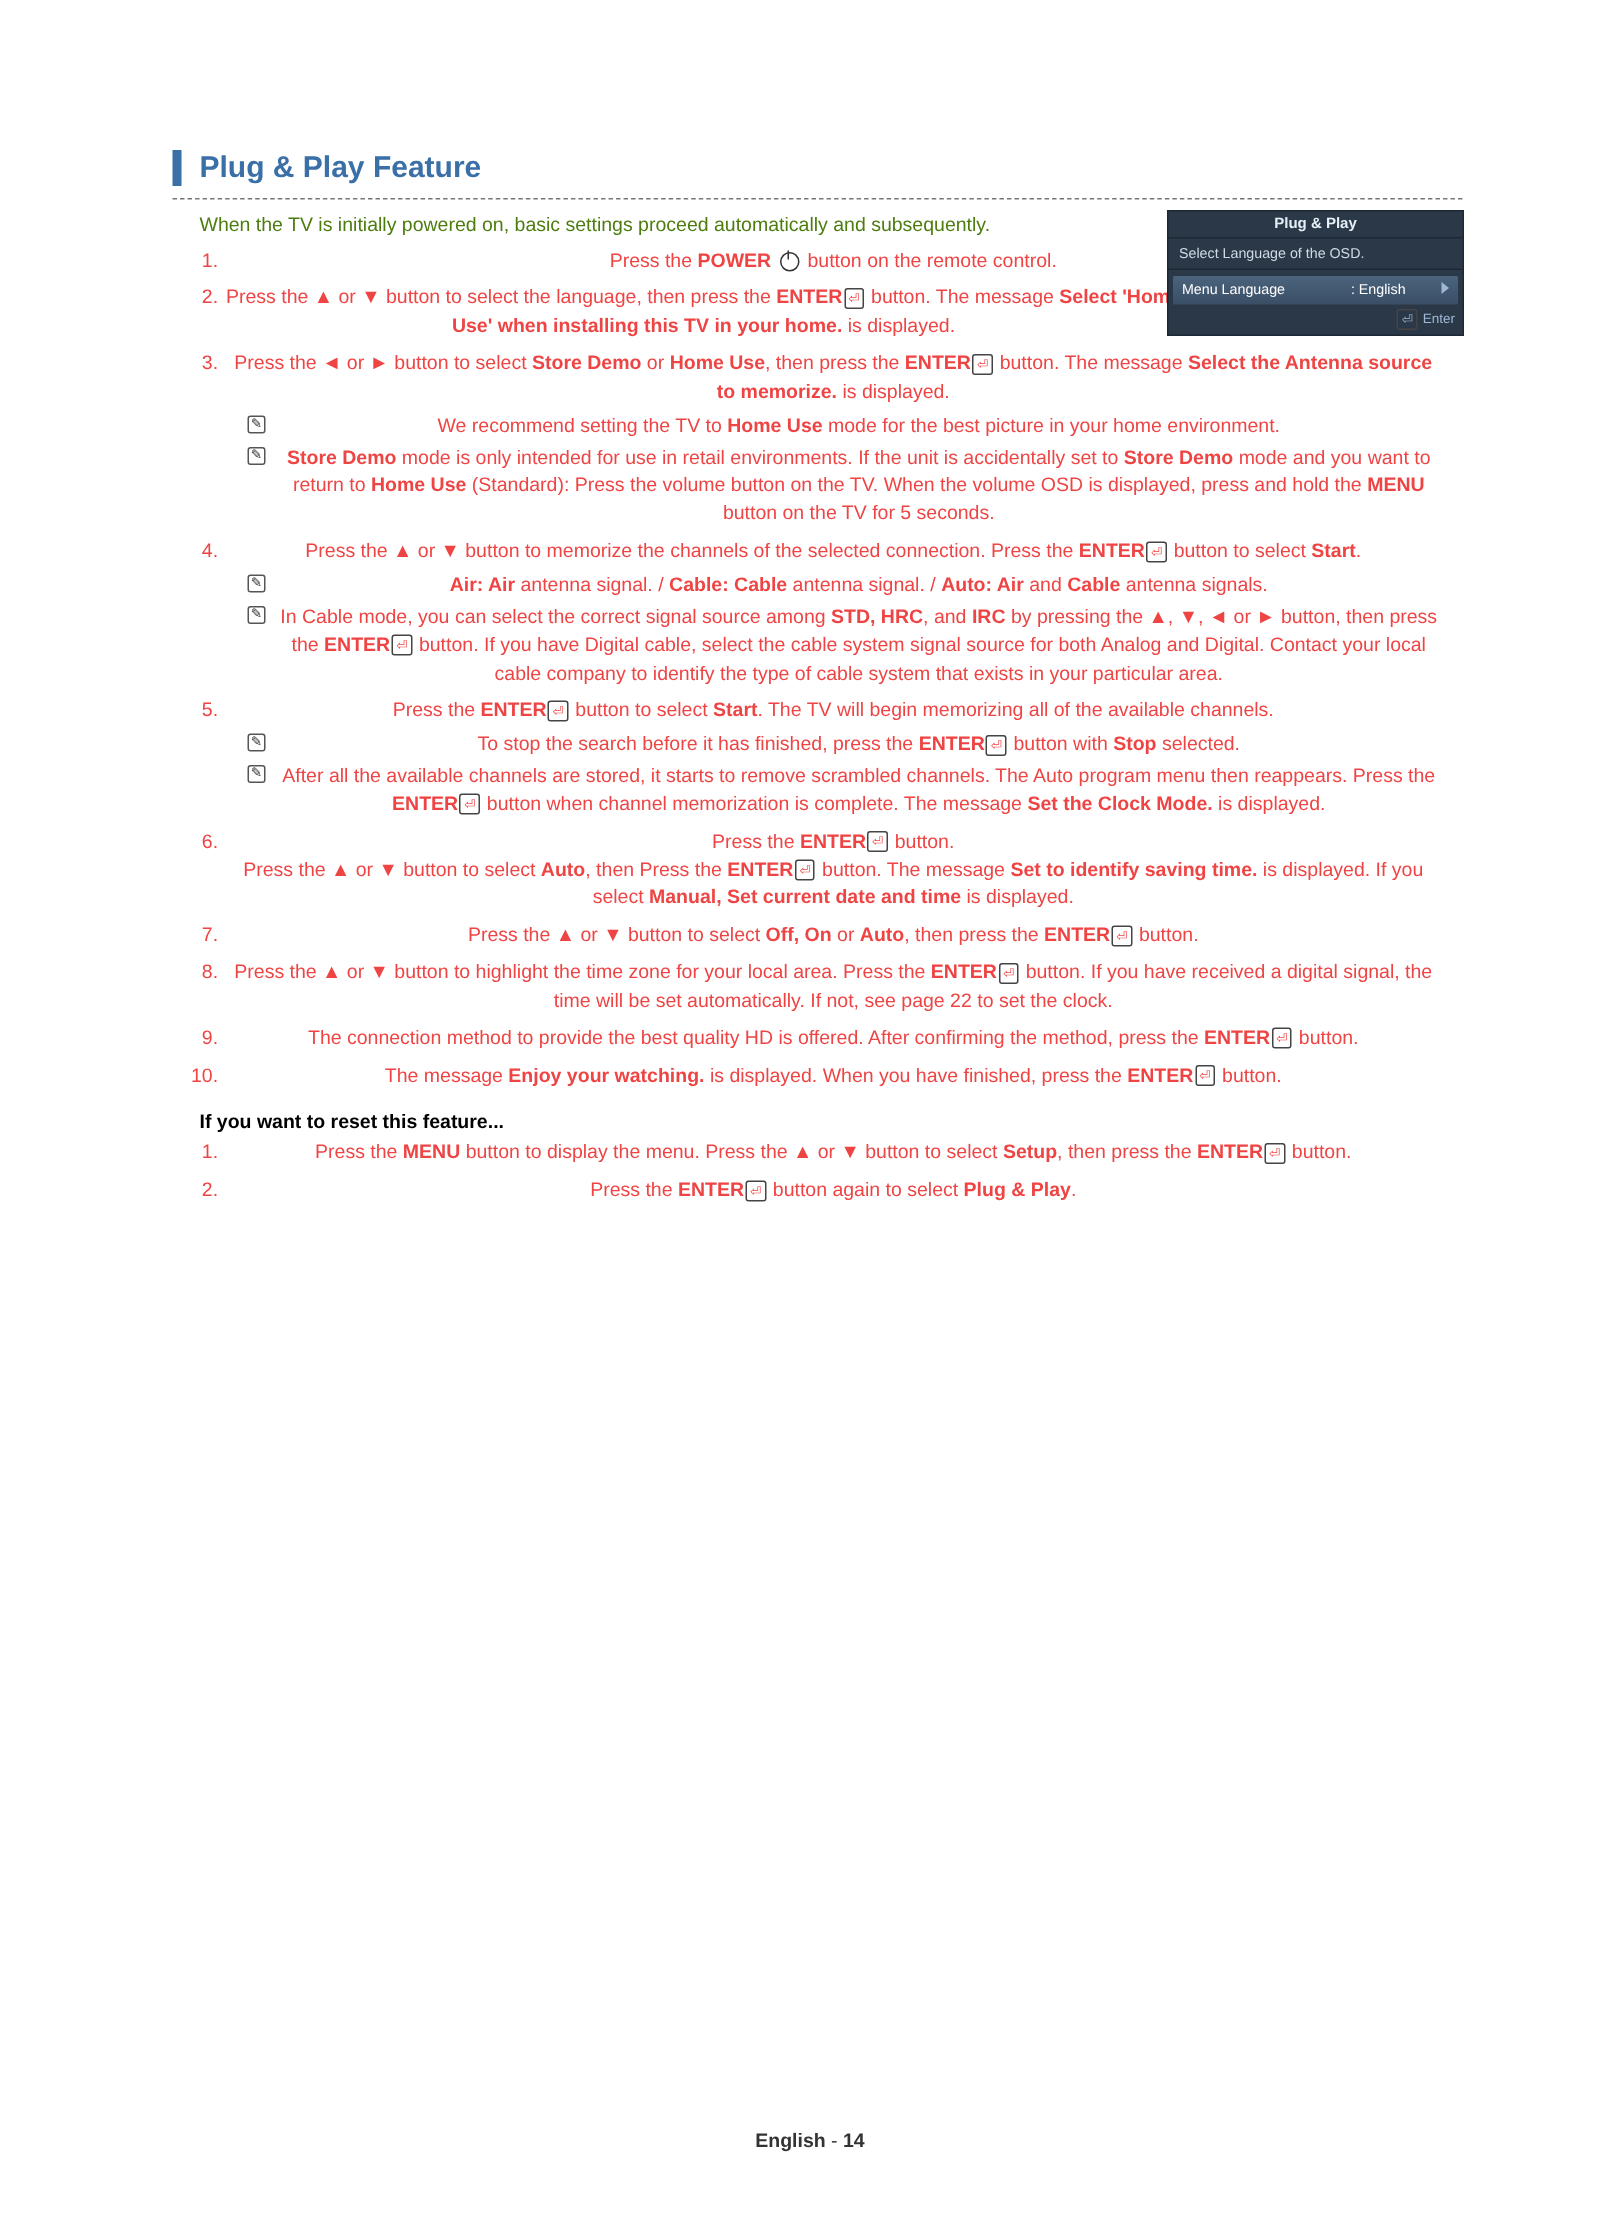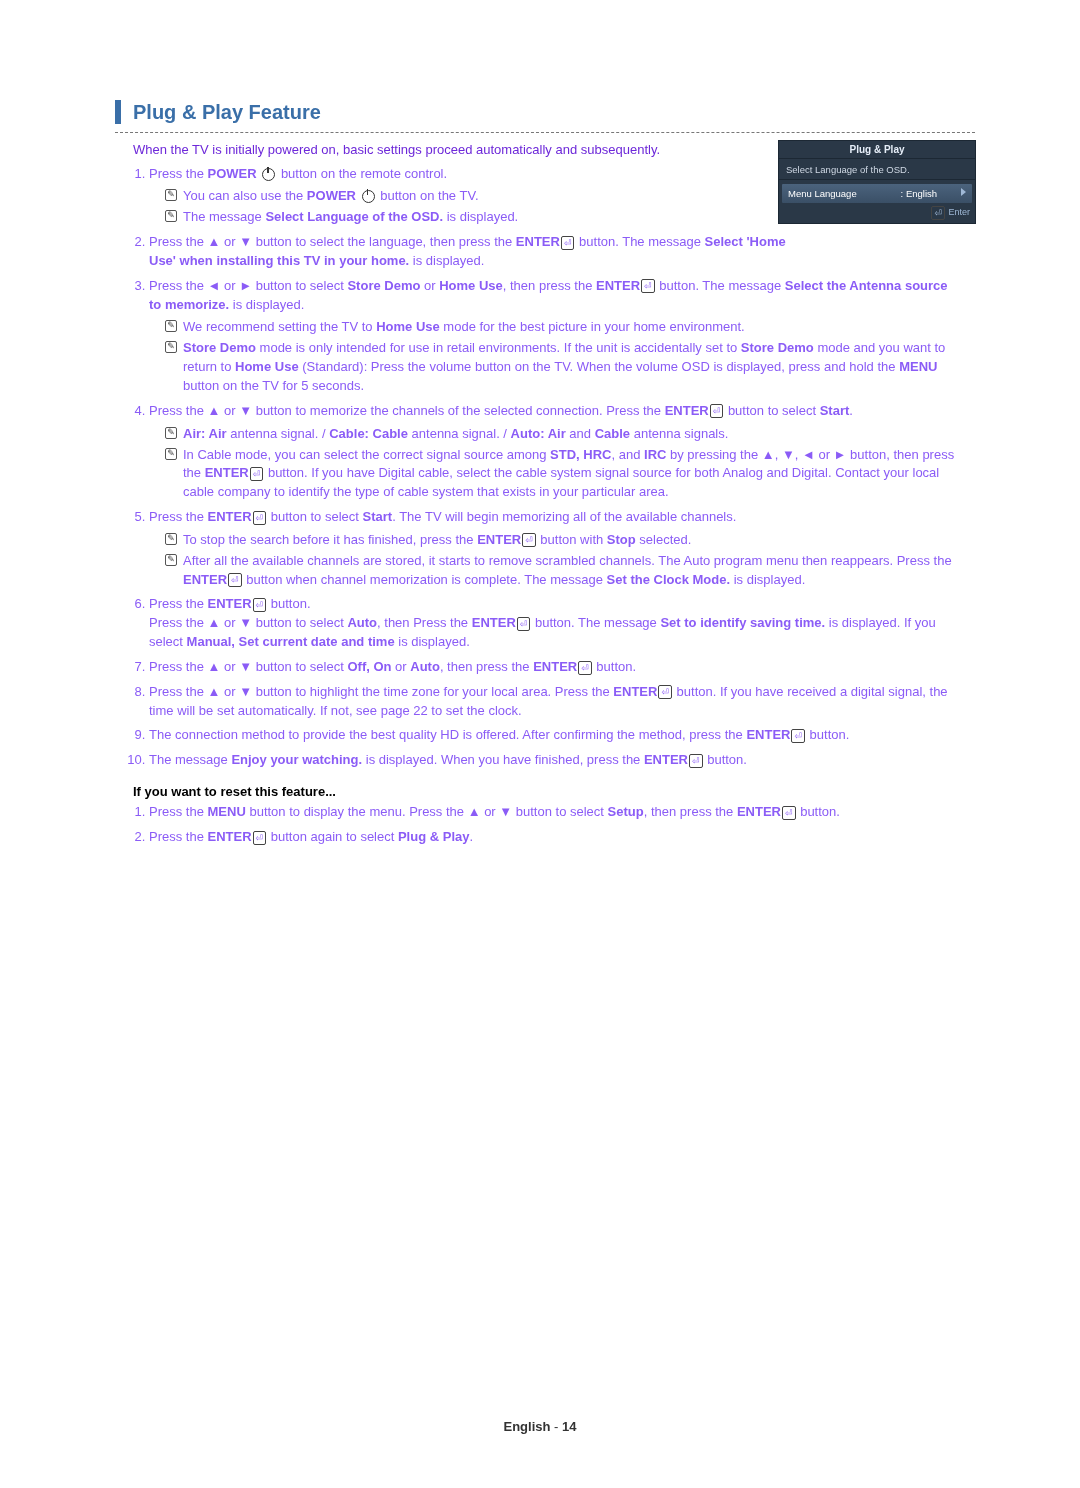--- a/index.html
+++ b/index.html
@@ -33,30 +33,31 @@
     font-weight: bold;
     color: #3a6fa8;
     line-height: 24px;
   }
   .hrule {
     border-top: 1px dashed #777;
     margin: 0 0 8px 0;
   }
   .intro {
     font-size: 13px;
-    color: #6d28d9;
+    color: #4d7c0f;
     margin: 6px 0 6px 18px;
     line-height: 1.35;
   }
   ol.steps {
     margin: 4px 13px 12px 0;
     padding-left: 34px;
     font-size: 13px;
     line-height: 1.45;
-    color: #8b5cf6;
+    color: #ef4444;
+    text-align: center;
   }
   ol.steps > li {
     margin-bottom: 6px;
   }
   .bold { font-weight: bold; }
   ul.notes {
     list-style: none;
     padding-left: 16px;
     margin: 4px 0 0 0;
   }
@@ -215,24 +216,20 @@
         <span class="enter-icon">⏎</span>
         <span>Enter</span>
       </div>
     </div>
 
     <ol class="steps">
 
       <li>
         <span>Press the </span><span class="bold">POWER</span>
         <span class="power-icon"></span><span> button on the remote control.</span>
-        <ul class="notes">
-          <li><span>You can also use the </span><span class="bold">POWER</span> <span class="power-icon"></span><span> button on the TV.</span></li>
-          <li><span>The message </span><span class="bold">Select Language of the OSD.</span><span> is displayed.</span></li>
-        </ul>
       </li>
 
       <li class="narrow">
         <span>Press the ▲ or ▼ button to select the language, then press the </span><span class="bold">ENTER</span><span class="enter-icon">⏎</span><span> button. The message </span><span class="bold">Select 'Home Use' when installing this TV in your home.</span><span> is displayed.</span>
       </li>
 
       <li>
         <span>Press the ◄ or ► button to select </span><span class="bold">Store Demo</span><span> or </span><span class="bold">Home Use</span><span>, then press the </span><span class="bold">ENTER</span><span class="enter-icon">⏎</span><span> button. The message </span><span class="bold">Select the Antenna source to memorize.</span><span> is displayed.</span>
         <ul class="notes">
           <li><span>We recommend setting the TV to </span><span class="bold">Home Use</span><span> mode for the best picture in your home environment.</span></li>

